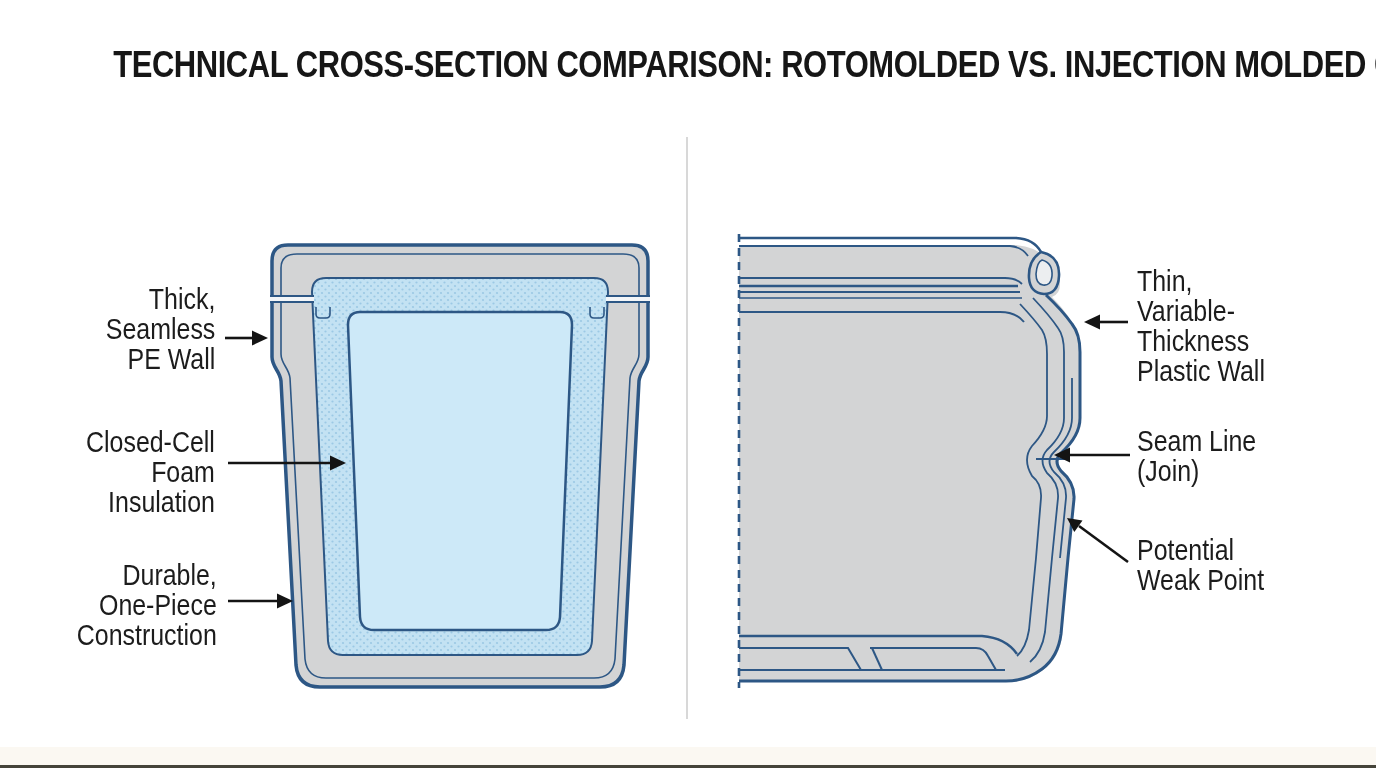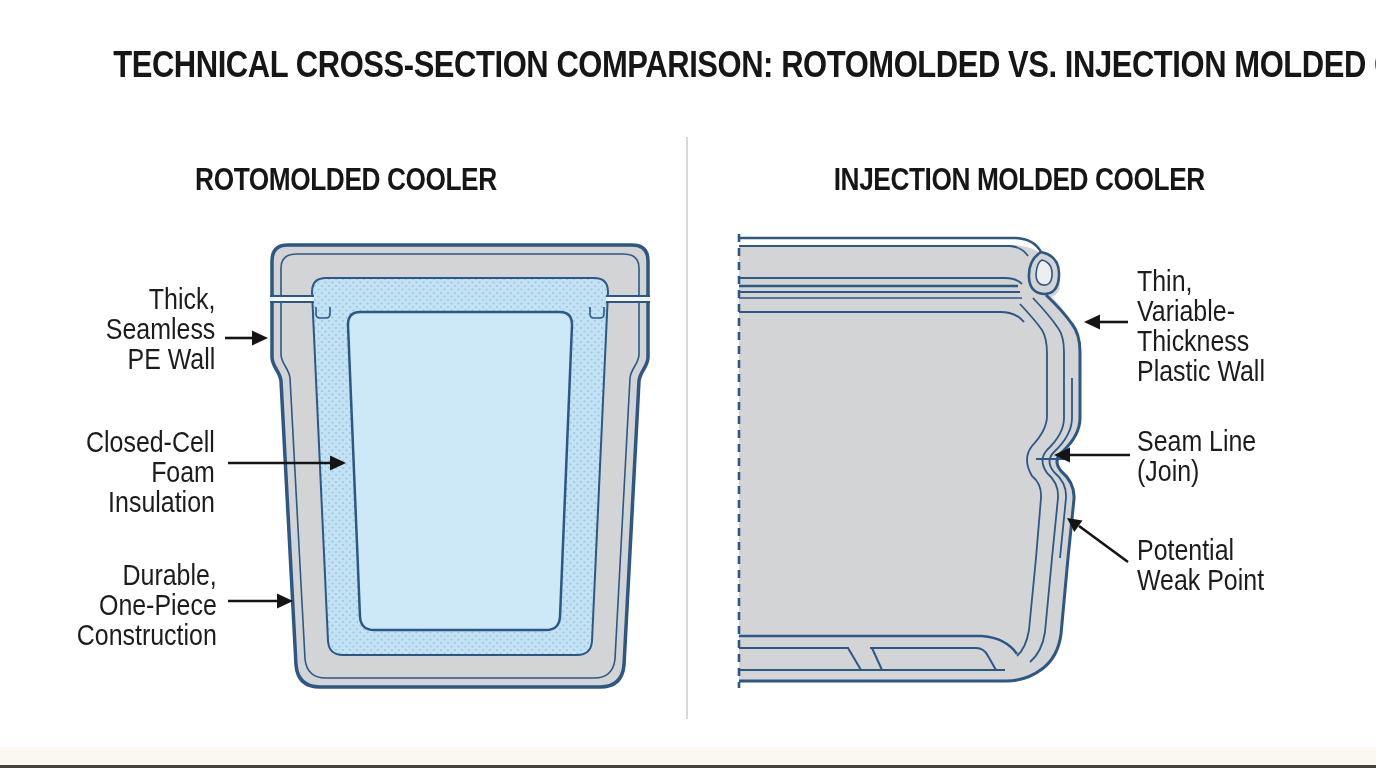--- a/index.html
+++ b/index.html
@@ -40,26 +40,20 @@
 </style>
 </head>
 <body>
 
 <div class="canvas">
 
   <div class="title-wrap">
     <span class="title-text">TECHNICAL CROSS-SECTION COMPARISON: ROTOMOLDED VS. INJECTION MOLDED COOLER</span>
   </div>
 
-  <div class="heading-wrap left">
-    <span class="heading-text">ROTOMOLDED COOLER</span>
-  </div>
-  <div class="heading-wrap right">
-    <span class="heading-text">INJECTION MOLDED COOLER</span>
-  </div>
 
   <div class="divider"></div>
 
   <svg class="cooler-svg svg-left" width="420" height="465" viewBox="0 0 420 465">
     <defs>
       <pattern id="foamDots" width="7" height="7" patternUnits="userSpaceOnUse">
         <rect width="7" height="7" fill="#c3e2f3"></rect>
         <circle cx="2" cy="2" r="1.1" fill="#9cc9e5"></circle>
         <circle cx="5.5" cy="5.5" r="1.1" fill="#9cc9e5"></circle>
       </pattern>

